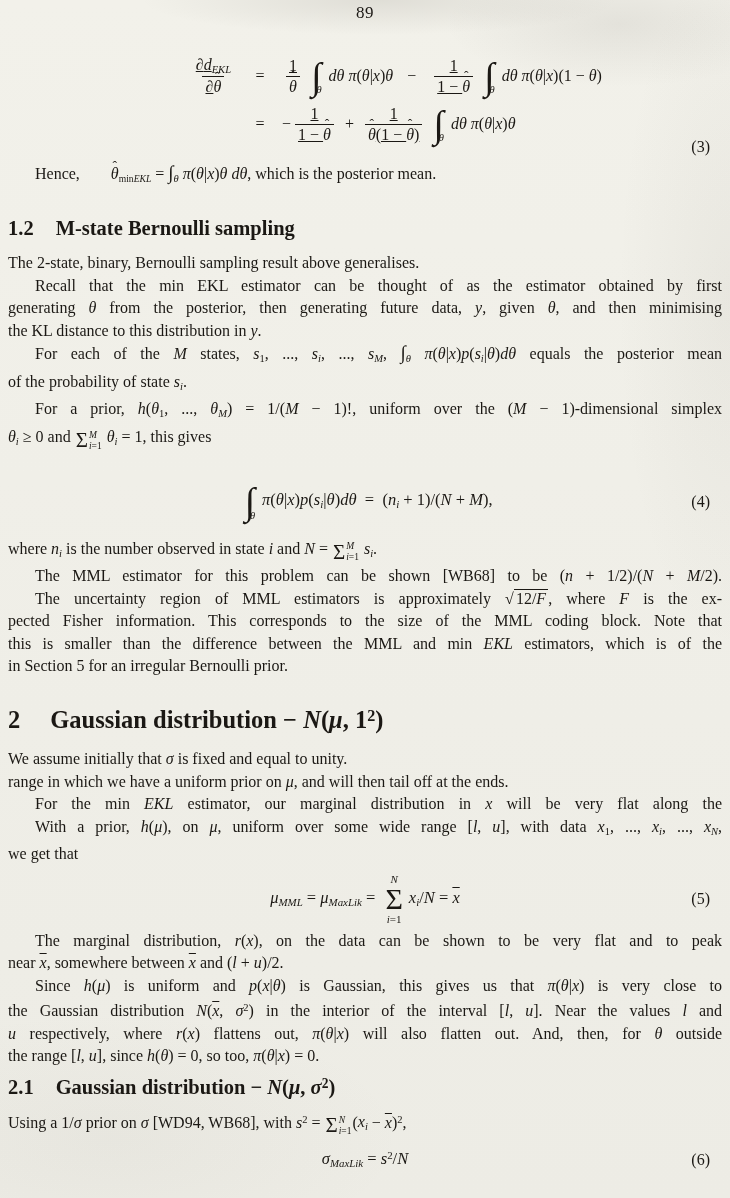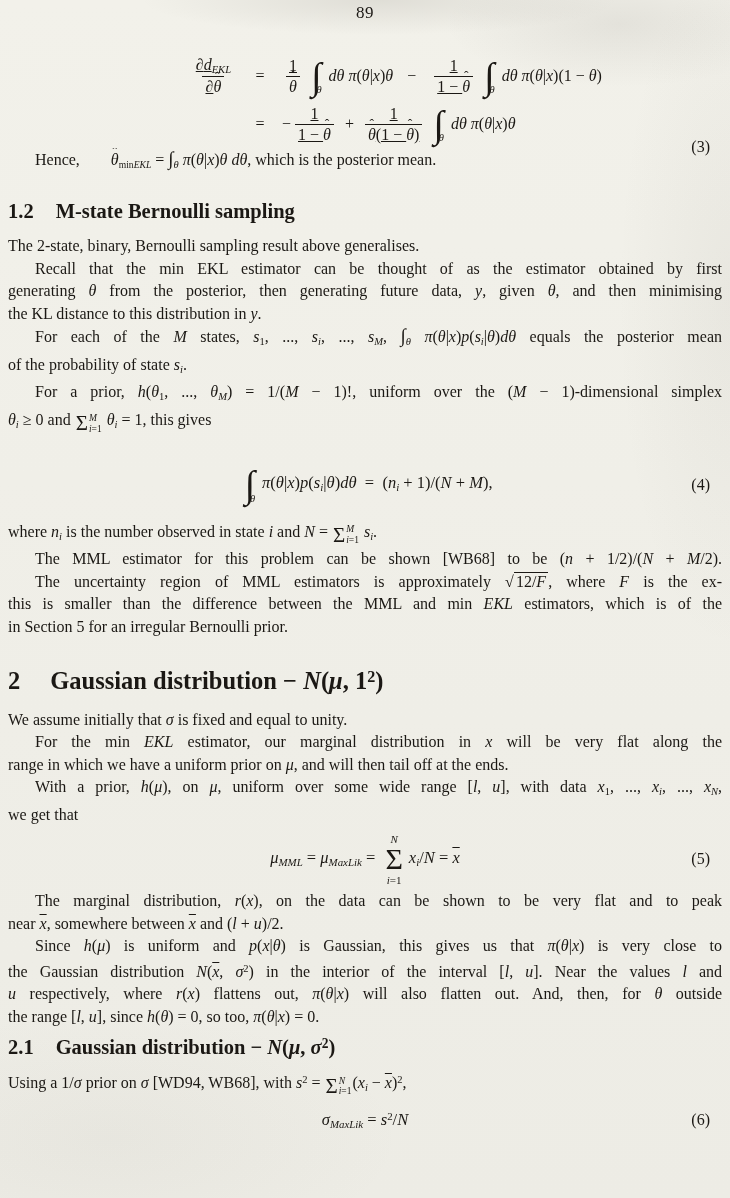--- a/index.html
+++ b/index.html
@@ -116,21 +116,21 @@
               <span class="fn">1</span>
               <span class="fd"><span class="hat"><i>θ</i></span>(1 − <span class="hat"><i>θ</i></span>)</span>
             </span>
             <span class="dintw"><span class="dint">∫</span><span class="dsub"><i>θ</i></span></span>
             <span><i>dθ</i> <i>π</i>(<i>θ</i>|<i>x</i>)<i>θ</i></span>
           </span>
       </div>
       <span class="eqnum">(3)</span>
     </div>
 
-    <div class="tline ind" style="margin-top:0;line-height:21px">Hence, <span class="hat"><i>θ</i></span><sub class="ss">min<i>EKL</i></sub> = <span class="iint">∫</span><sub><i>θ</i></sub> <i>π</i>(<i>θ</i>|<i>x</i>)<i>θ</i> <i>dθ</i>, which is the posterior mean.</div>
+    <div class="tline ind" style="margin-top:12px;line-height:26px">Hence, <span class="hat"><i>θ</i></span><sub class="ss">min<i>EKL</i></sub> = <span class="iint">∫</span><sub><i>θ</i></sub> <i>π</i>(<i>θ</i>|<i>x</i>)<i>θ</i> <i>dθ</i>, which is the posterior mean.</div>
 
     <div class="hsub">
       <span class="hnum">1.2</span><span class="htitle">M-state Bernoulli sampling</span>
     </div>
 
     <div class="tline">The 2-state, binary, Bernoulli sampling result above generalises.</div>
     <div class="tline ind j">Recall that the min EKL estimator can be thought of as the estimator obtained by first</div>
     <div class="tline j">generating <i>θ</i> from the posterior, then generating future data, <i>y</i>, given <i>θ</i>, and then minimising</div>
     <div class="tline">the KL distance to this distribution in <i>y</i>.</div>
     <div class="tline ind j">For each of the <i>M</i> states, <i>s</i><sub>1</sub>, ..., <i>s<sub>i</sub></i>, ..., <i>s<sub>M</sub></i>, <span class="iint">∫</span><sub><i>θ</i></sub> <i>π</i>(<i>θ</i>|<i>x</i>)<i>p</i>(<i>s<sub>i</sub></i>|<i>θ</i>)<i>dθ</i> equals the posterior mean</div>
@@ -151,30 +151,31 @@
 
     <div class="tline">where <i>n<sub>i</sub></i> is the number observed in state <i>i</i> and <i>N</i> = <span class="isum">
           <span class="isym">Σ</span>
           <span class="ilims">
             <span><i>M</i></span>
             <span><i>i</i>=1</span>
           </span>
         </span> <i>s<sub>i</sub></i>.</div>
     <div class="tline ind j">The MML estimator for this problem can be shown [WB68] to be (<i>n</i> + 1/2)/(<i>N</i> + <i>M</i>/2).</div>
     <div class="tline ind j">The uncertainty region of MML estimators is approximately <span class="sqrt">√<span class="sqarg">12/<i>F</i></span></span>, where <i>F</i> is the ex-</div>
+    <div class="tline j">pected Fisher information. This corresponds to the size of the MML coding block. Note that</div>
     <div class="tline j">this is smaller than the difference between the MML and min <i>EKL</i> estimators, which is of the</div>
     <div class="tline">in Section 5 for an irregular Bernoulli prior.</div>
 
     <div class="hsec">
       <span class="hnum">2</span><span class="htitle">Gaussian distribution − <i>N</i>(<i>μ</i>, 1<sup>2</sup>)</span>
     </div>
 
     <div class="tline">We assume initially that <i>σ</i> is fixed and equal to unity.</div>
+    <div class="tline">range in which we have a uniform prior on <i>μ</i>, and will then tail off at the ends.</div>
     <div class="tline ind j">For the min <i>EKL</i> estimator, our marginal distribution in <i>x</i> will be very flat along the</div>
-    <div class="tline">range in which we have a uniform prior on <i>μ</i>, and will then tail off at the ends.</div>
     <div class="tline ind j">With a prior, <i>h</i>(<i>μ</i>), on <i>μ</i>, uniform over some wide range [<i>l</i>, <i>u</i>], with data <i>x</i><sub>1</sub>, ..., <i>x<sub>i</sub></i>, ..., <i>x<sub>N</sub></i>,</div>
     <div class="tline">we get that</div>
 
     <div class="deq deq5">
       <span class="deqbody"><i>μ</i><sub><i>MML</i></sub> = <i>μ</i><sub><i>MaxLik</i></sub> = <span class="bigsum">
             <span class="bst"><i>N</i></span>
             <span class="bss">Σ</span>
             <span class="bsb"><i>i</i>=1</span>
           </span><i>x<sub>i</sub></i>/<i>N</i> = <i class="bar">x</i></span>
       <span class="eqnum">(5)</span>

